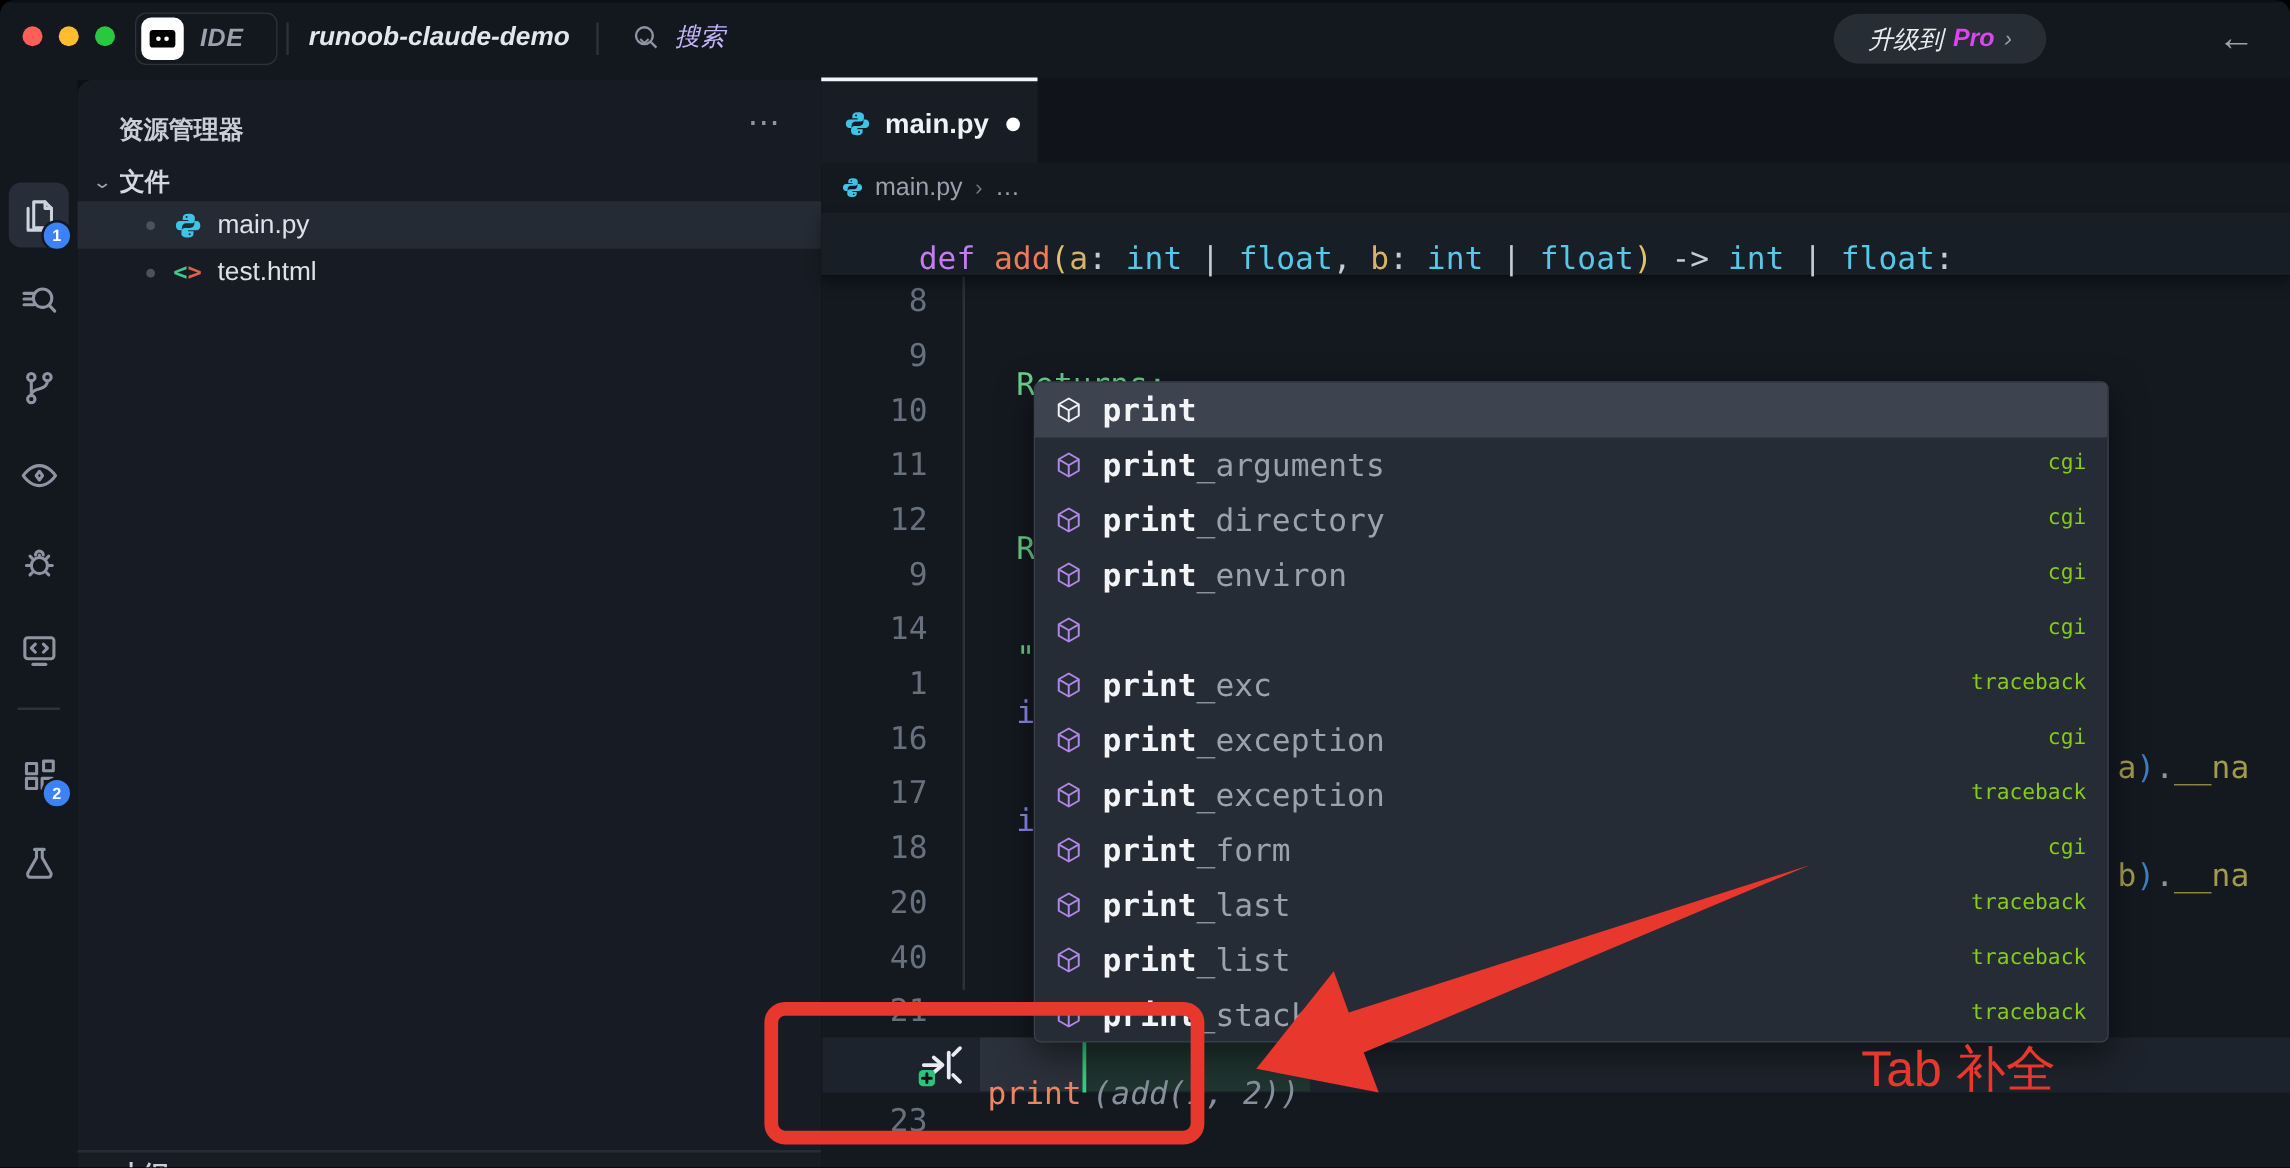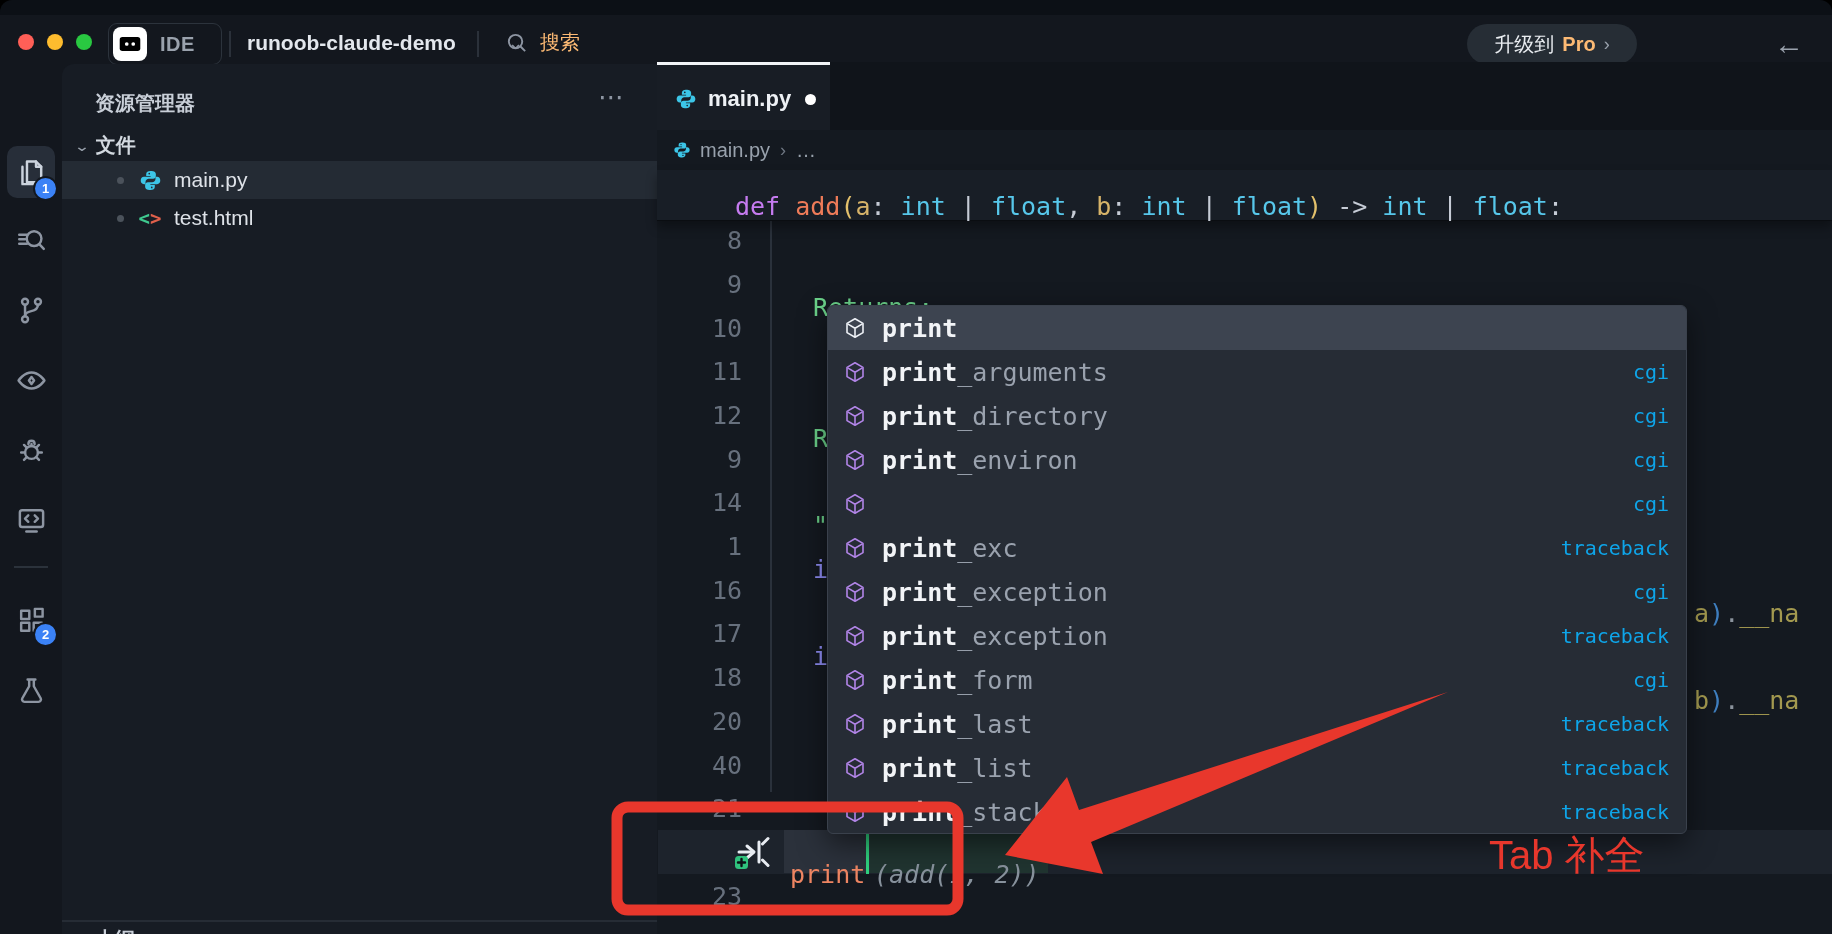--- a/index.html
+++ b/index.html
@@ -1,37 +1,37 @@
 <!DOCTYPE html>
 <html><head>
 <meta charset="utf-8">
 <style>
   html,body{margin:0;padding:0;background:#000;}
   #app{position:relative;width:1832px;height:934px;background:#0c1016;overflow:hidden;
        border-radius:12px 12px 0 0;font-family:"Liberation Sans","DejaVu Sans",sans-serif;
        -webkit-font-smoothing:antialiased;}
   
-  #titlebar{position:absolute;left:0;top:15px;width:100%;height:62px;background:#13171e;}
+  #titlebar{position:absolute;left:0;top:2px;width:100%;height:62px;background:#13171e;font-style:italic;}
   .tl-dot{position:absolute;top:19px;width:16px;height:16px;border-radius:50%;}
   #ide-pill{position:absolute;left:108px;top:8px;width:112px;height:40px;border:1.5px solid #2c333c;
             border-radius:9px;display:flex;align-items:center;}
   #ide-logo{width:34px;height:34px;background:#fff;border-radius:8px;margin-left:4px;
             display:flex;align-items:center;justify-content:center;}
   #ide-logo svg{width:26px;height:26px;}
   #ide-label{color:#9aa2ad;font-size:20px;font-weight:700;margin-left:13px;letter-spacing:.5px;}
   .tb-divider{position:absolute;top:16px;width:1.5px;height:26px;background:#2b313a;}
   #project-name{position:absolute;left:247px;top:16px;color:#e3e7ed;font-size:21px;font-weight:600;}
   #project-chevron{position:absolute;left:508px;top:17px;color:#8d95a2;font-size:18px;}
   #search-box{position:absolute;left:505px;top:14px;display:flex;align-items:center;gap:12px;}
   #search-box svg{width:23px;height:23px;}
-  #search-label{color:#fdba74;font-size:20px;}
+  #search-label{color:#c4b5fd;font-size:20px;}
   #upgrade-pill{position:absolute;left:1467px;top:9px;width:170px;height:40px;background:#262d35;
                 border-radius:20px;display:flex;align-items:center;justify-content:center;gap:8px;}
   #upgrade-prefix{color:#e9ecf0;font-size:20px;}
-  #upgrade-pro{color:#fdba74;font-size:20px;font-weight:700;}
+  #upgrade-pro{color:#d946ef;font-size:20px;font-weight:700;}
   #upgrade-chev{color:#9aa2ad;font-size:18px;}
   #back-arrow{position:absolute;left:1774px;top:12px;color:#9aa2ad;font-size:30px;}
   
   #activitybar{position:absolute;left:0;top:62px;width:62px;height:872px;background:#13171e;}
   .act-item{position:absolute;left:7px;width:48px;height:48px;color:#8d95a2;
             display:flex;align-items:center;justify-content:center;}
   .act-item svg{width:31px;height:31px;}
   .act-item.active{background:#272e39;border-radius:10px;color:#ccd3dd;width:48px;height:52px;}
   .act-badge{position:absolute;right:-3px;bottom:-3px;width:21px;height:21px;background:#3b82f6;
              border:2px solid #13171e;border-radius:50%;color:#fff;font-size:13px;font-weight:700;
@@ -97,22 +97,22 @@
                 box-shadow:0 10px 28px rgba(0,0,0,.5);}
   .ac-row{position:relative;height:44px;display:flex;align-items:center;}
   .ac-row.sel{background:#3d4450;}
   .ac-icon{margin-left:15px;width:24px;height:24px;color:#b285e8;display:flex;}
   .ac-icon svg{width:24px;height:24px;}
   .ac-row.sel .ac-icon{color:#eef1f6;}
   .ac-label{margin-left:15px;font-family:"DejaVu Sans Mono",monospace;font-size:25px;}
   .ac-label b{color:#f2f4f7;font-weight:700;}
   .ac-label span{color:#9aa2ae;font-weight:500;}
   .ac-row.sel .ac-label span{color:#f2f4f7;}
-  .ac-detail{position:absolute;right:17px;top:10px;color:#0ea5e9;
-             font-family:"DejaVu Sans Mono",monospace;font-size:20px;}
+  .ac-detail{position:absolute;right:17px;top:10px;color:#84cc16;
+             font-family:"DejaVu Sans Mono",monospace;font-size:17px;}
   
   #anno{position:absolute;left:0;top:0;width:1832px;height:934px;z-index:40;pointer-events:none;}
   #anno text{font-family:"Liberation Sans","DejaVu Sans",sans-serif;font-size:40px;font-weight:500;}
 </style>
 </head>
 <body>
 
 <div id="app">
 
   <div id="titlebar">

